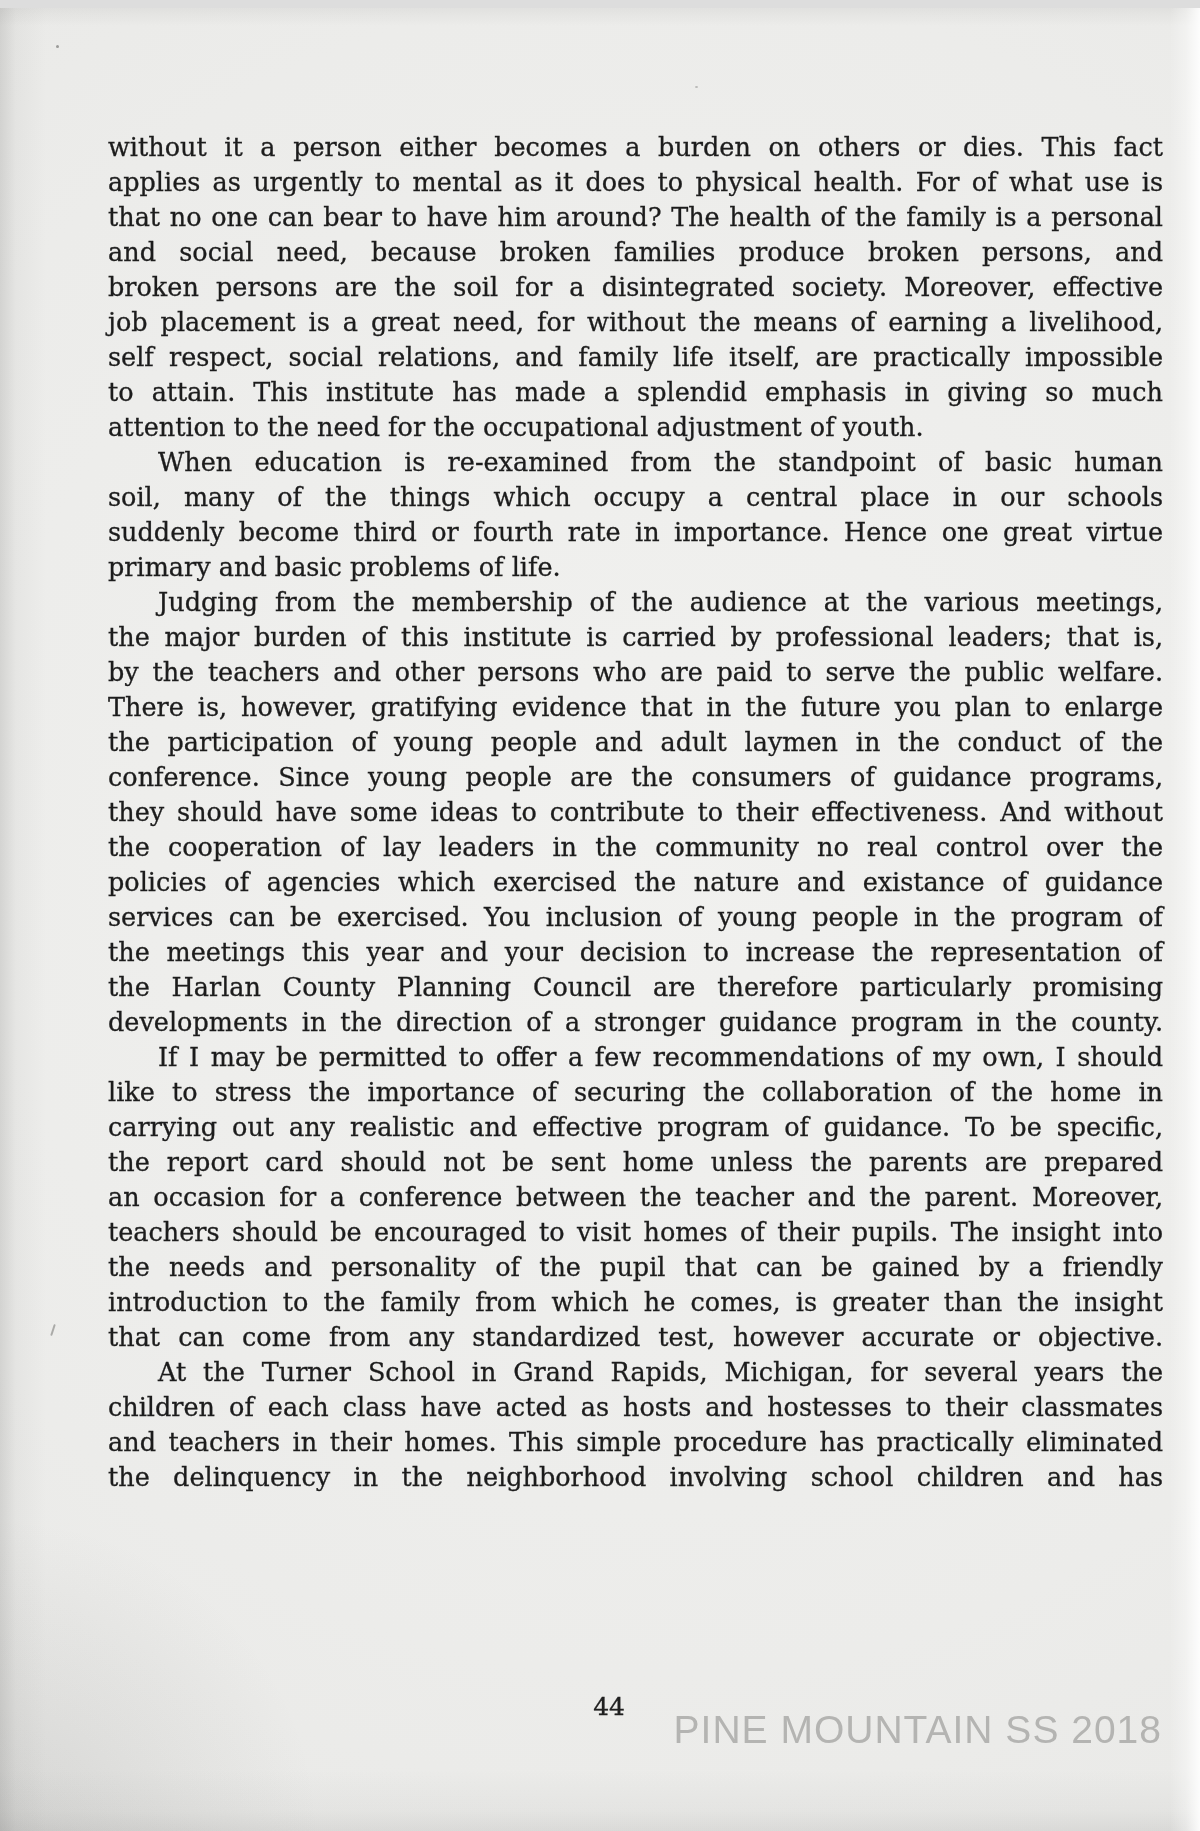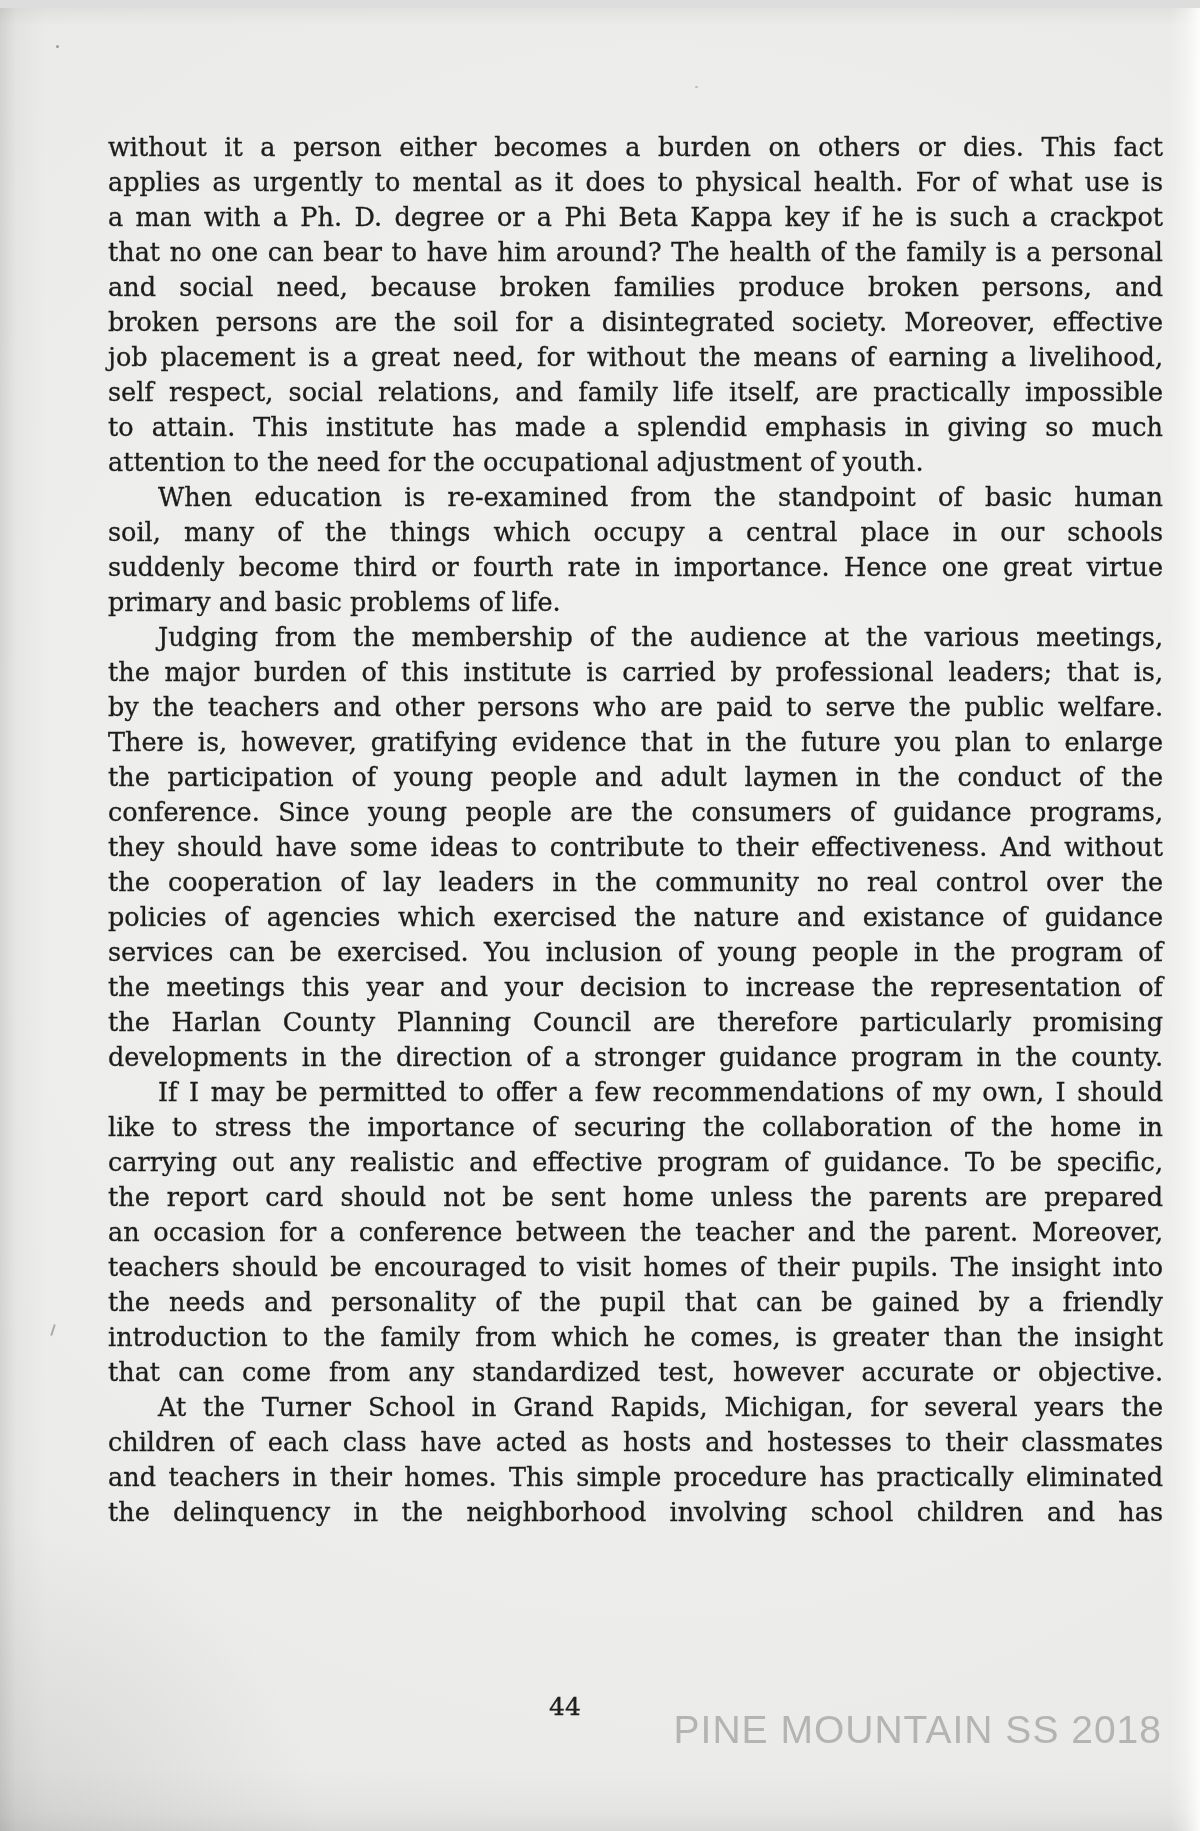--- a/index.html
+++ b/index.html
@@ -41,21 +41,21 @@
   .line.line-left {
     text-align: right;
     text-align-last: left;
   }
   .line.first-indent { text-indent: 50px; }
   .page-number {
     position: absolute;
     left: 505px;
     top: 1684px;
     width: 120px;
-    text-align: center;
+    text-align: right;
     color: #202020;
     font-size: 25px;
     -webkit-text-stroke: 0.3px #202020;
   }
   .watermark {
     position: absolute;
     top: 1700px;
     right: 38px;
     font-family: "Liberation Sans", sans-serif;
     font-size: 39px;
@@ -81,21 +81,20 @@
 
 <div class="page">
   <div class="speck dot-a"></div>
   <div class="speck dot-b"></div>
   <div class="speck slash"></div>
 
   <div class="text-block">
       <div class="para">
         <div class="line">without it a person either becomes a burden on others or dies. This fact</div>
         <div class="line">applies as urgently to mental as it does to physical health. For of what use is</div>
-        <div class="line">a man with a Ph. D. degree or a Phi Beta Kappa key if he is such a crackpot</div>
         <div class="line">that no one can bear to have him around? The health of the family is a personal</div>
         <div class="line">and social need, because broken families produce broken persons, and</div>
         <div class="line">broken persons are the soil for a disintegrated society. Moreover, effective</div>
         <div class="line">job placement is a great need, for without the means of earning a livelihood,</div>
         <div class="line">self respect, social relations, and family life itself, are practically impossible</div>
         <div class="line">to attain. This institute has made a splendid emphasis in giving so much</div>
         <div class="line line-left">attention to the need for the occupational adjustment of youth.</div>
       </div>
       <div class="para">
         <div class="line first-indent">When education is re-examined from the standpoint of basic human</div>

